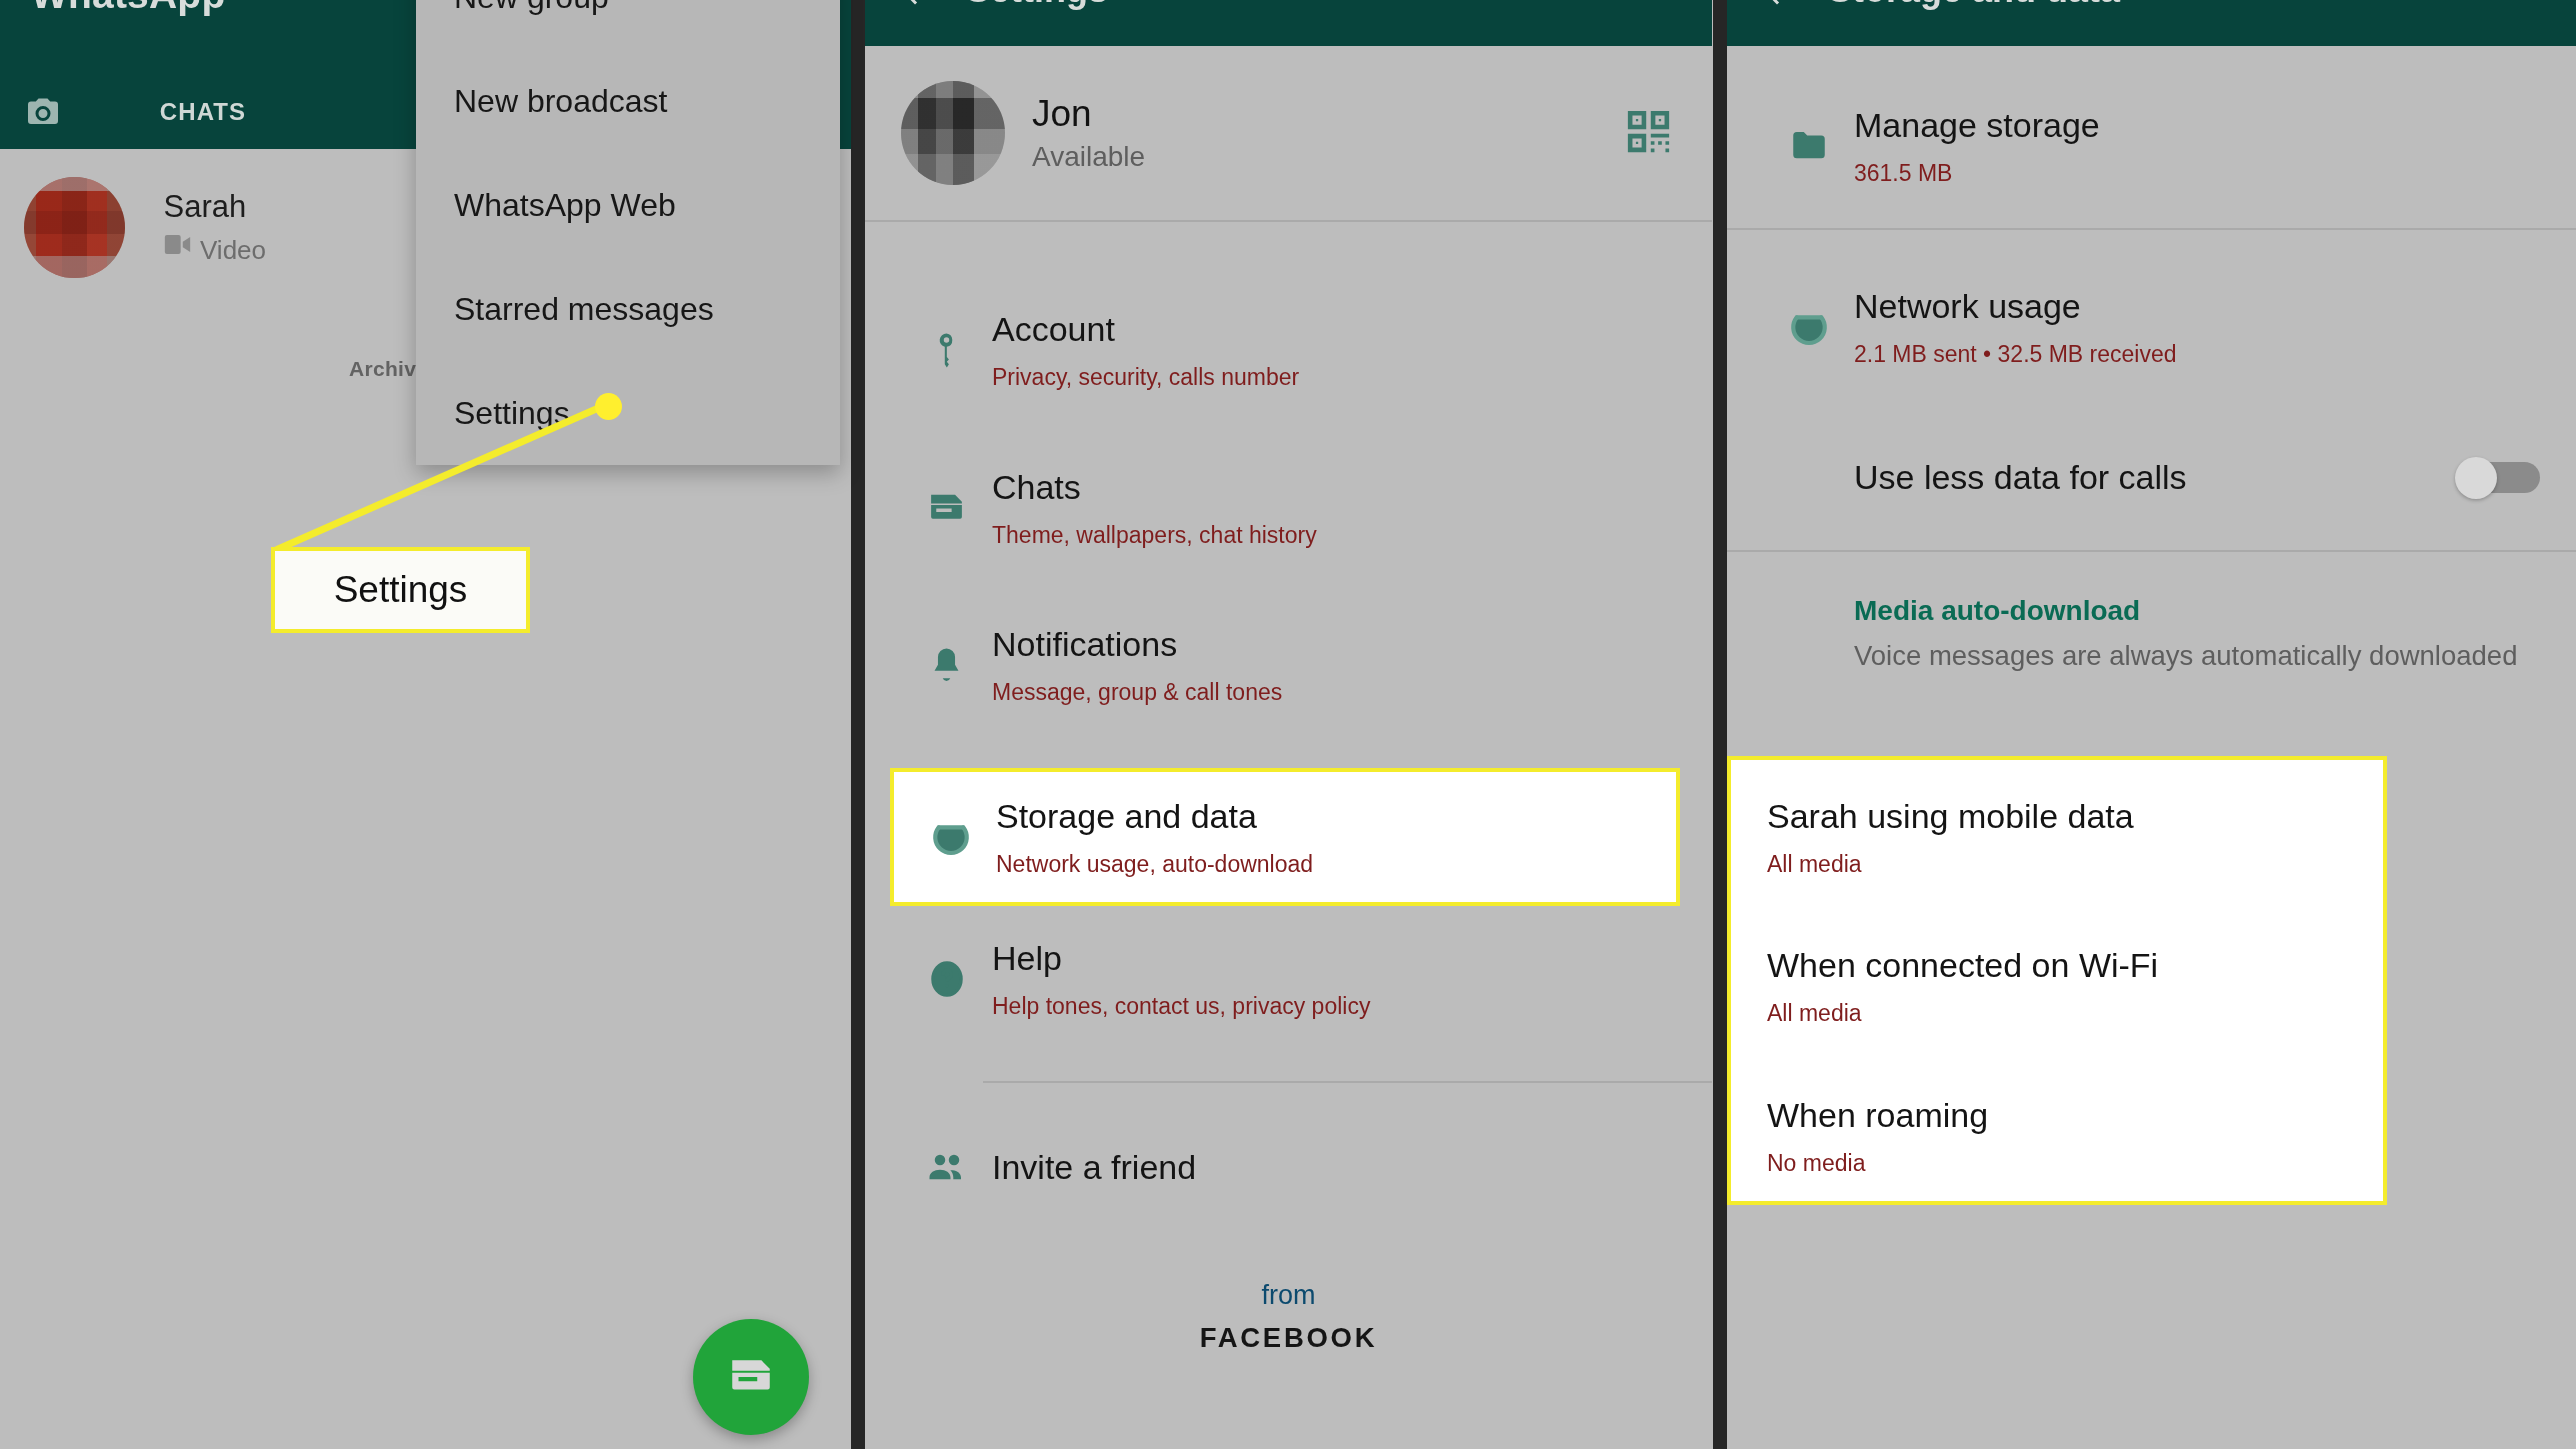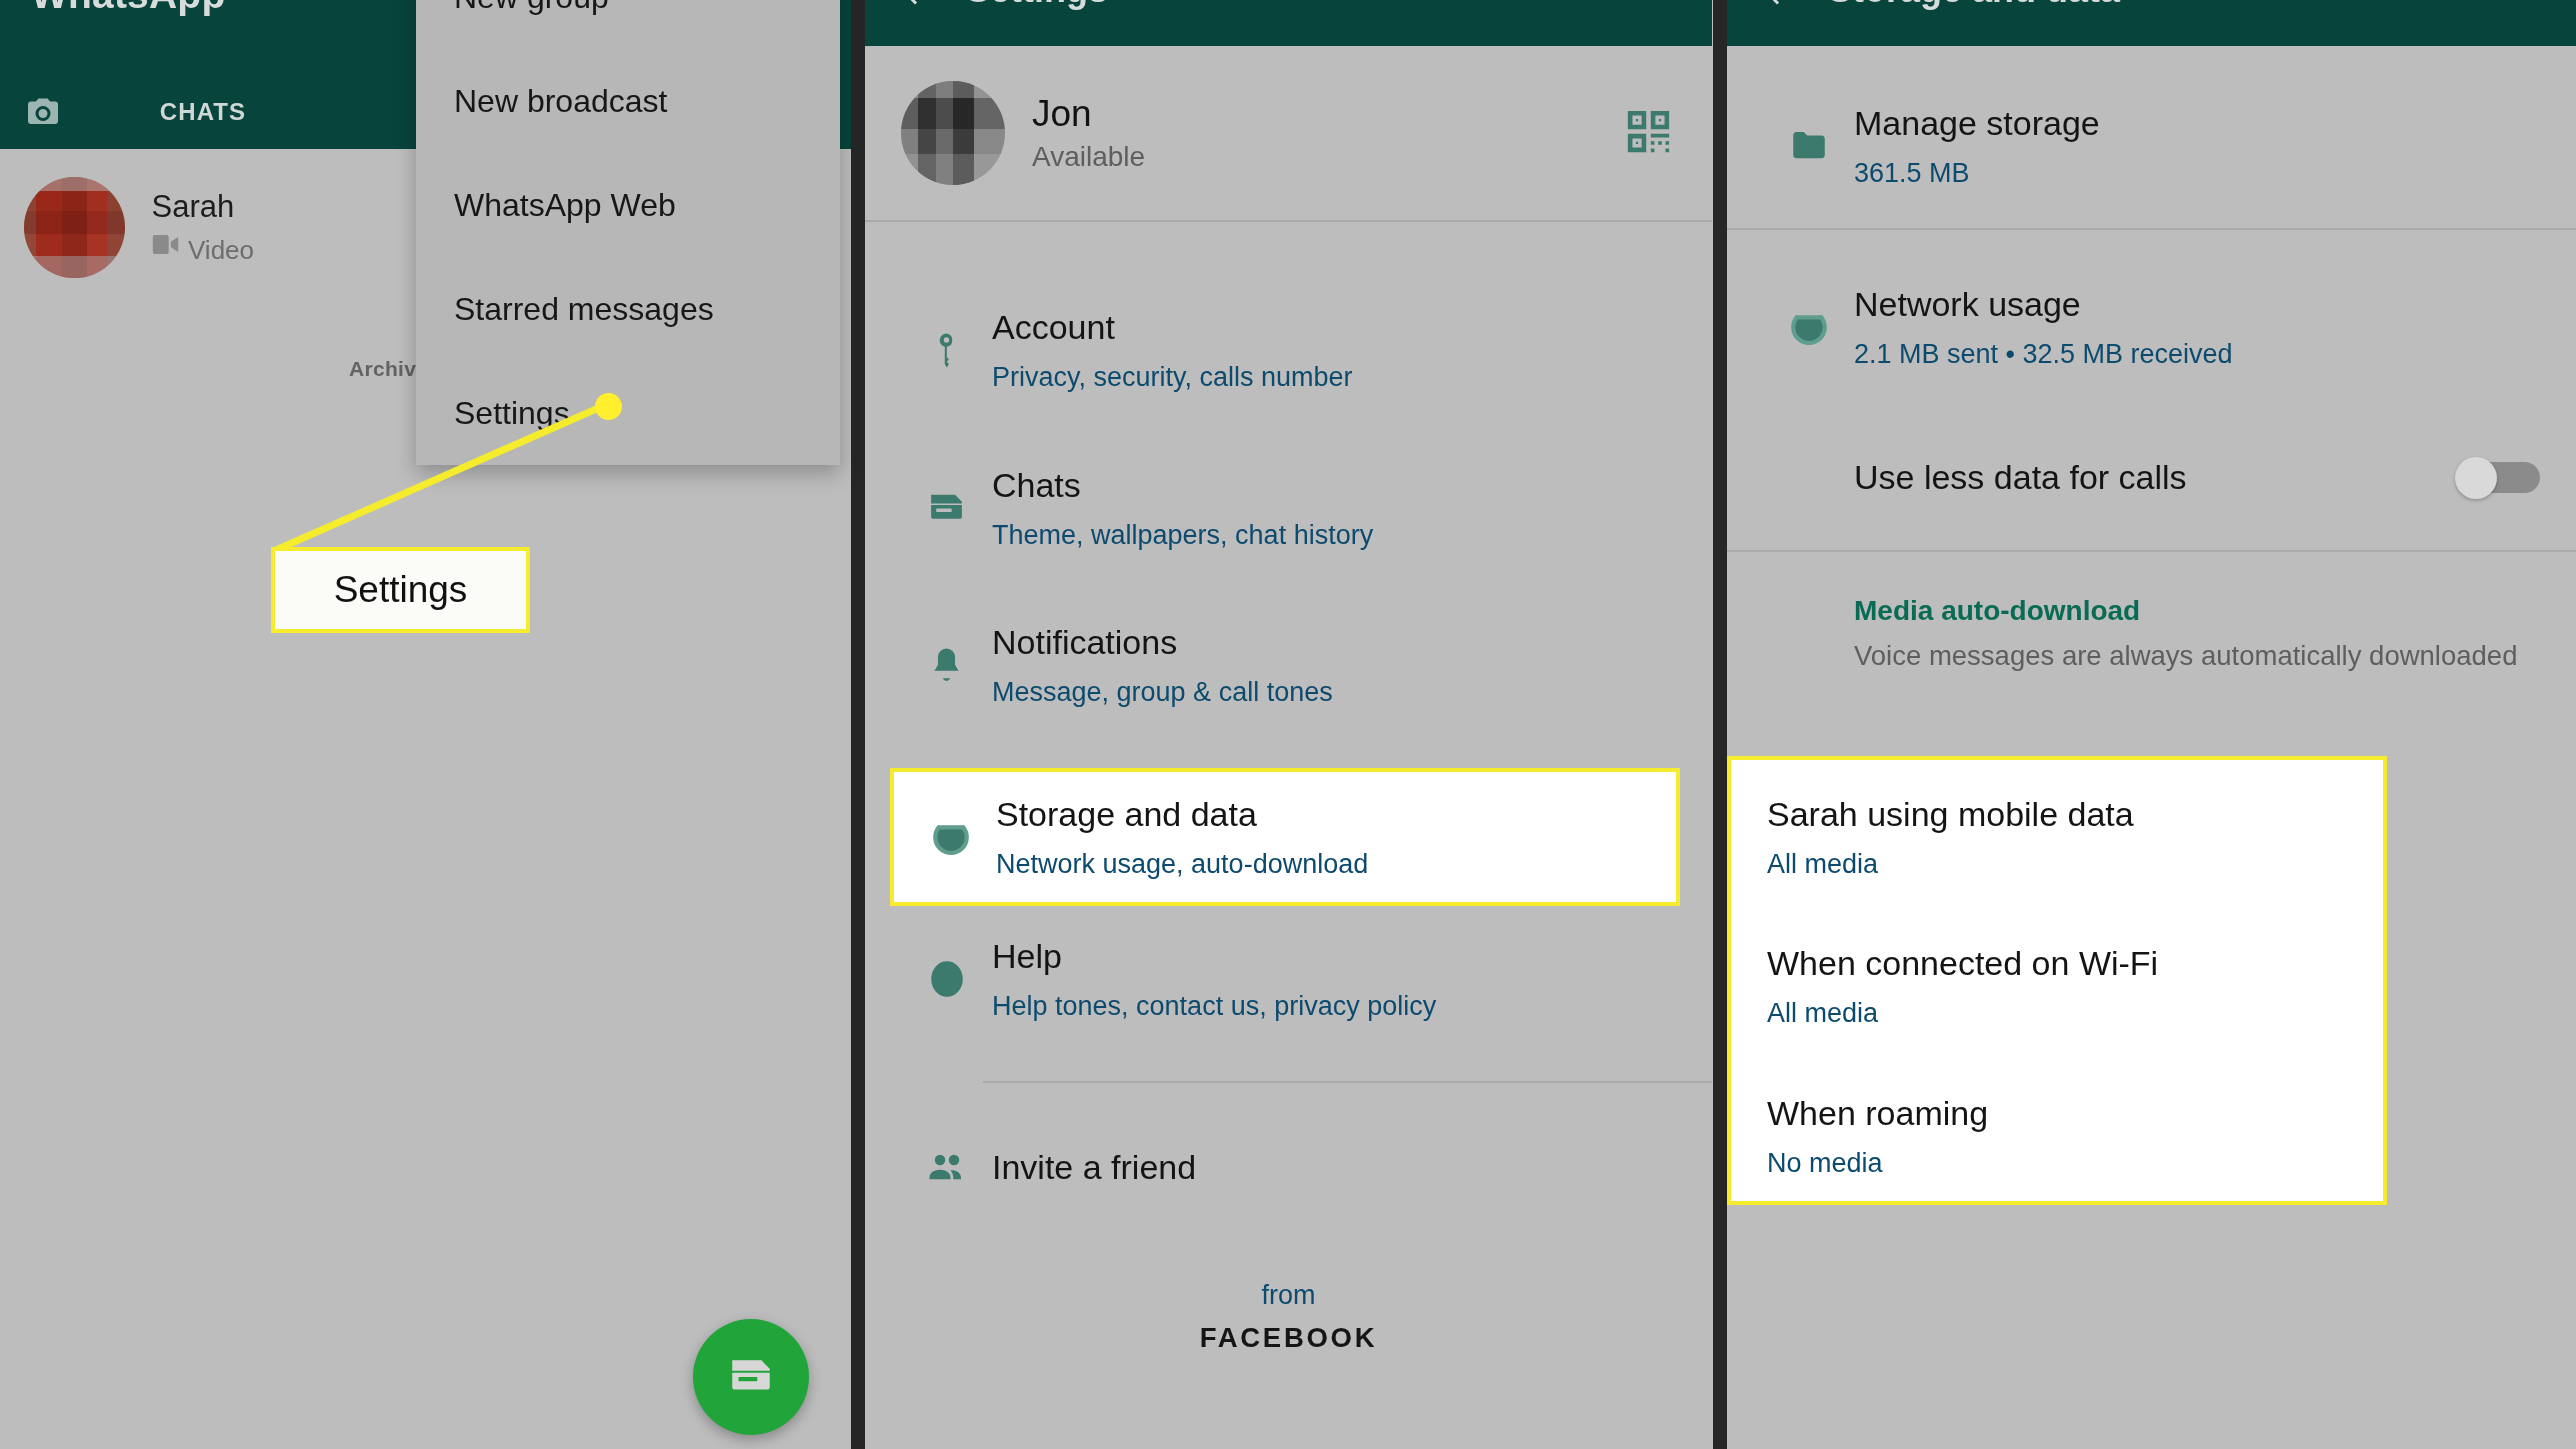--- a/index.html
+++ b/index.html
@@ -68,21 +68,21 @@
       #c05a45;
     background-blend-mode: multiply;
     flex: 0 0 auto; position: relative; overflow: hidden;
   }
   .avatar-pixel::after{
     content:""; position:absolute; inset:0;
     background:
       linear-gradient(180deg, rgba(180,180,180,.55) 0 14%, rgba(160,70,50,.25) 14% 34%,
         rgba(120,45,35,.35) 34% 56%, rgba(190,95,75,.2) 56% 78%, rgba(175,175,175,.5) 78% 100%);
   }
-  .chat-text { margin-left: 27px; }
+  .chat-text { margin-left: 39px; }
   .chat-name { font-size: 31px; color: #1d1d1d; }
   .chat-sub { display: flex; margin-top: 9.4px; }
   .chat-sub svg { width: 27px; height: 19px; fill: #8a8a8a; margin-right: 9.4px; }
   .chat-sub span { font-size: 26px; color: #6d6d6d; }
 
   .archived {
     position: absolute; left: 349px; top: 357px;
     font-size: 21px; font-weight: bold; color: #636363; letter-spacing: 0.3px;
   }
 
@@ -145,21 +145,21 @@
   .sep { position: absolute; left: 0; width: 100%; height: 1.6px; background: #aaaaaa; }
 
   .list-item {
     position: absolute; left: 0; width: 100%;
     display: flex; align-items: center; padding: 0 36px;
   }
   .li-icon { width: 91px; flex: 0 0 auto; display: flex; justify-content: center; }
   .li-icon svg { fill: #3c7a6d; }
   .li-body { flex: 1 1 auto; }
   .li-title { font-size: 34px; color: #141414; }
-  .li-sub { font-size: 27px; color: #0c4a6e; margin-top: 15px; }
+  .li-sub { font-size: 23px; color: #7f1d1d; margin-top: 15px; }
 
   .highlight-box {
     position: absolute; background: #ffffff; border: 4.7px solid #f4ec2c; z-index: 5;
   }
 
   .from-block {
     position: absolute; left: 0; width: 100%; text-align: center;
   }
   .from-word { font-size: 27px; color: #0c4a6e; }
   .from-brand { font-size: 27.5px; color: #151515; font-weight: bold; letter-spacing: 2.7px; margin-top: 11px; }

